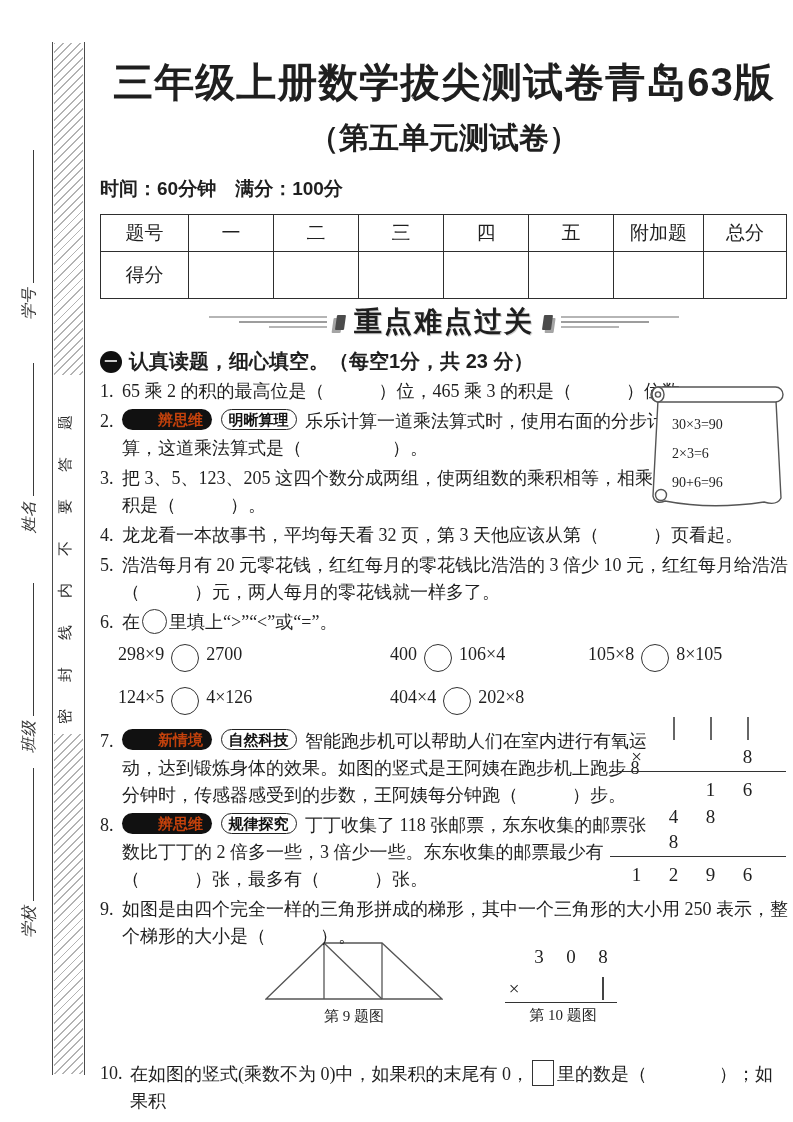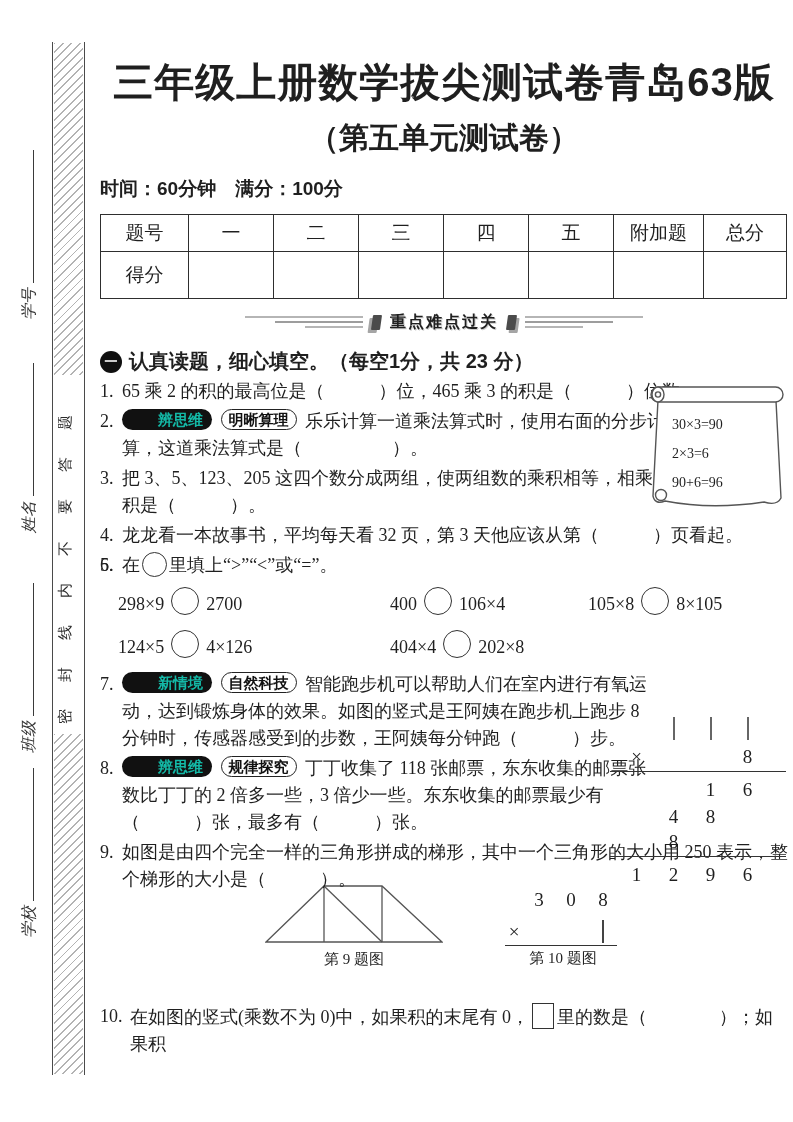--- a/index.html
+++ b/index.html
@@ -36,47 +36,47 @@
   .title{margin-top:52px;text-align:center;font-size:40px;font-weight:bold;line-height:48px;letter-spacing:1px;}
   .subtitle{margin-top:14px;text-align:center;font-size:30px;font-weight:bold;line-height:36px;}
   .meta{margin-top:20px;text-align:left;font-size:19px;font-weight:bold;line-height:26px;padding-right:6px;}
 
   table.score{border-collapse:collapse;width:686px;margin-top:12px;table-layout:fixed;}
   table.score td{border:1.6px solid #2e2e2e;text-align:center;font-size:19px;}
   table.score tr.hd td{height:34px;}
   table.score tr.bd td{height:44px;}
 
   .banner{margin-top:6px;display:flex;justify-content:center;align-items:center;gap:9px;height:34px;}
-  .banner .btxt{font-size:16px;font-weight:bold;font-family:"Liberation Sans",sans-serif;letter-spacing:2px;text-shadow:1px 1px 0 #cfcfcf;}
+  .banner .btxt{font-size:28px;font-weight:bold;font-family:"Liberation Sans",sans-serif;letter-spacing:2px;text-shadow:1px 1px 0 #cfcfcf;}
   .speed{width:118px;display:flex;flex-direction:column;gap:3px;}
   .speed span{display:block;height:2px;background:#b5b5b5;}
   .speed.left span{margin-left:auto;}
   .speed.right span{margin-right:auto;}
   .s1{width:118px;}.s2{width:88px;background:#9d9d9d !important;}.s3{width:58px;}
   .mark{width:9px;height:15px;background:#4b4b4b;display:inline-block;transform:skewX(-8deg);border-radius:1px;}
   .mark.l{box-shadow:-3px 3px 0 #a5a5a5;}
   .mark.r{box-shadow:3px 3px 0 #a5a5a5;}
 
   .sec-head{margin-top:9px;display:flex;align-items:center;gap:7px;font-family:"Liberation Sans",sans-serif;font-size:20px;font-weight:bold;}
   .numball{width:22px;height:22px;border-radius:50%;background:#101010;color:#fff;display:flex;align-items:center;justify-content:center;font-size:13px;flex:0 0 auto;}
 
   .q{position:relative;padding-left:22px;font-size:18px;line-height:27px;margin-top:3px;}
   .q .qno{position:absolute;left:0;top:0;}
   .q.q10{padding-left:30px;margin-top:18px;}
 
   .badge{display:inline-block;font-family:"Liberation Sans",sans-serif;font-size:15px;font-weight:bold;
          line-height:21px;padding:0 9px;border-radius:12px;vertical-align:2px;margin-right:4px;}
-  .badge.dark{background:#111;color:#14b8a6;padding-left:36px;}
+  .badge.dark{background:#111;color:#c2410c;padding-left:36px;}
   .badge.line{border:1.6px solid #222;color:#111;background:#fff;padding:0 7px;line-height:19px;}
 
   .cmp-circle{display:inline-block;width:26px;height:26px;border:1.4px solid #333;border-radius:50%;vertical-align:-7px;}
   .cmp-circle.small{width:23px;height:23px;vertical-align:-6px;margin:0 2px;}
   .q6rows{padding-left:18px;}
   .q6row{display:grid;grid-template-columns:272px 198px auto;align-items:center;height:43px;font-size:18px;}
-  .q6item{display:flex;align-items:flex-end;gap:7px;}
+  .q6item{display:flex;align-items:flex-start;gap:7px;}
 
   .inlinebox{display:inline-block;width:20px;height:24px;border:1.5px solid #333;vertical-align:-6px;margin:0 3px;}
 
   
   .scroll{position:absolute;left:546px;top:368px;width:144px;height:144px;}
   .scroll .stext{position:absolute;left:26px;top:36px;font-size:14px;line-height:29px;}
 
   
   .mult7{position:absolute;left:510px;top:700px;width:176px;font-size:19px;}
   .m7row{display:grid;grid-template-columns:repeat(4,37px);padding-left:8px;align-items:end;}
@@ -202,20 +202,21 @@
     <span>把 3、5、123、205 这四个数分成两组，使两组数的乘积相等，相乘的积是（　　　）。</span>
   </div>
 
   <div class="q">
     <span class="qno">4.</span>
     <span>龙龙看一本故事书，平均每天看 32 页，第 3 天他应该从第（　　　）页看起。</span>
   </div>
 
   <div class="q">
     <span class="qno">5.</span>
+    <span>浩浩每月有 20 元零花钱，红红每月的零花钱比浩浩的 3 倍少 10 元，红红每月给浩浩（　　　）元，两人每月的零花钱就一样多了。</span>
   </div>
 
   <div class="q">
     <span class="qno">6.</span>
     <span>在</span><span class="cmp-circle small"></span><span>里填上“&gt;”“&lt;”或“=”。</span>
   </div>
 
   <div class="q6rows">
     <div class="q6row">
       <span class="q6item">

